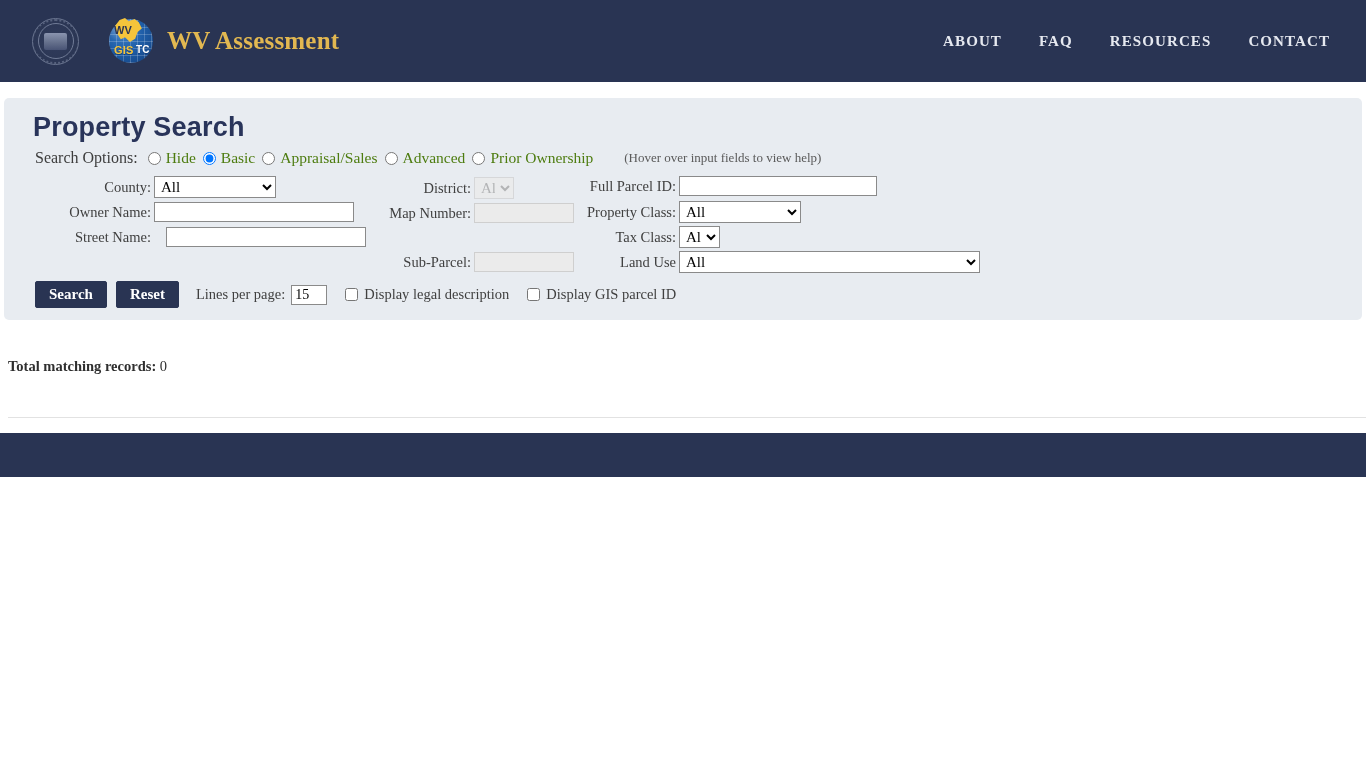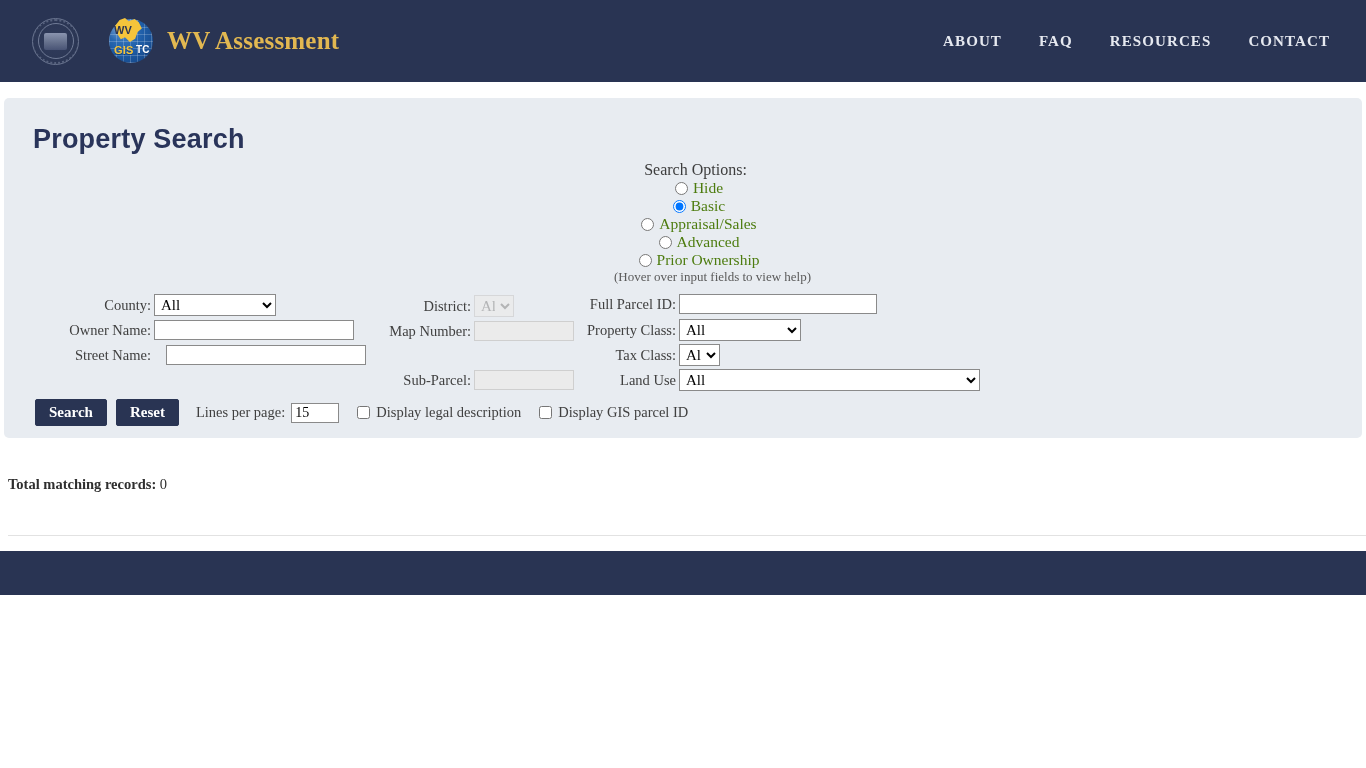--- a/index.html
+++ b/index.html
@@ -131,30 +131,29 @@
     border-radius: 5px;
     margin: 0 4px;
     padding: 14px 0 12px 0;
     position: relative;
   }
   .page-title {
     font-family: "Liberation Sans", sans-serif;
     font-size: 27px;
     font-weight: 700;
     color: #29345a;
-    margin: 12px 0 4px 29px;
+    margin: 0 0 4px 29px;
     letter-spacing: .2px;
   }
 
   .options-row {
     display:flex; align-items:center;
     margin: 6px 0 6px 31px;
     font-size: 16px;
     color: #4a4a4a;
-    flex-direction: column;
   }
   .options-label { color:#3d3d3d; margin-right: 6px; }
   .radio-item { display:flex; align-items:center; margin-right: 3px; }
   .radio-item input[type=radio]{ margin: 0 5px 0 4px; width:13px; height:13px; cursor:pointer;}
   .radio-item label { color:#4d7c0f; font-size: 15.5px; cursor:pointer; }
   .hover-hint { margin-left: 28px; font-size: 13px; color:#5a5a5a; }
 
   
   .fields {
     display: block;
@@ -207,21 +206,21 @@
     font-weight: 700;
     color: #ffffff;
     background: #293453;
     border: 1px solid #293453;
     padding: 4px 13px;
     margin-right: 9px;
     cursor: pointer;
     border-radius: 2px;
   }
   .lpp-label { font-size: 14.5px; color:#3f3f3f; margin-left: 8px; margin-right:6px;}
-  .lpp-input { width: 48px; }
+  .lpp-input { width: 36px; }
   .chk-item { display:flex; align-items:center; margin-left: 18px;}
   .chk-item input { margin: 0 6px 0 0; width:13px;height:13px; cursor:pointer;}
   .chk-item label { font-size: 14.5px; color:#404040; cursor:pointer;}
 
   
   .results-area { background:#ffffff; padding: 0 0 0 8px; }
   .total-records {
     font-size: 14.5px; color:#2f2f2f;
     padding: 38px 0 0 0;
   }

